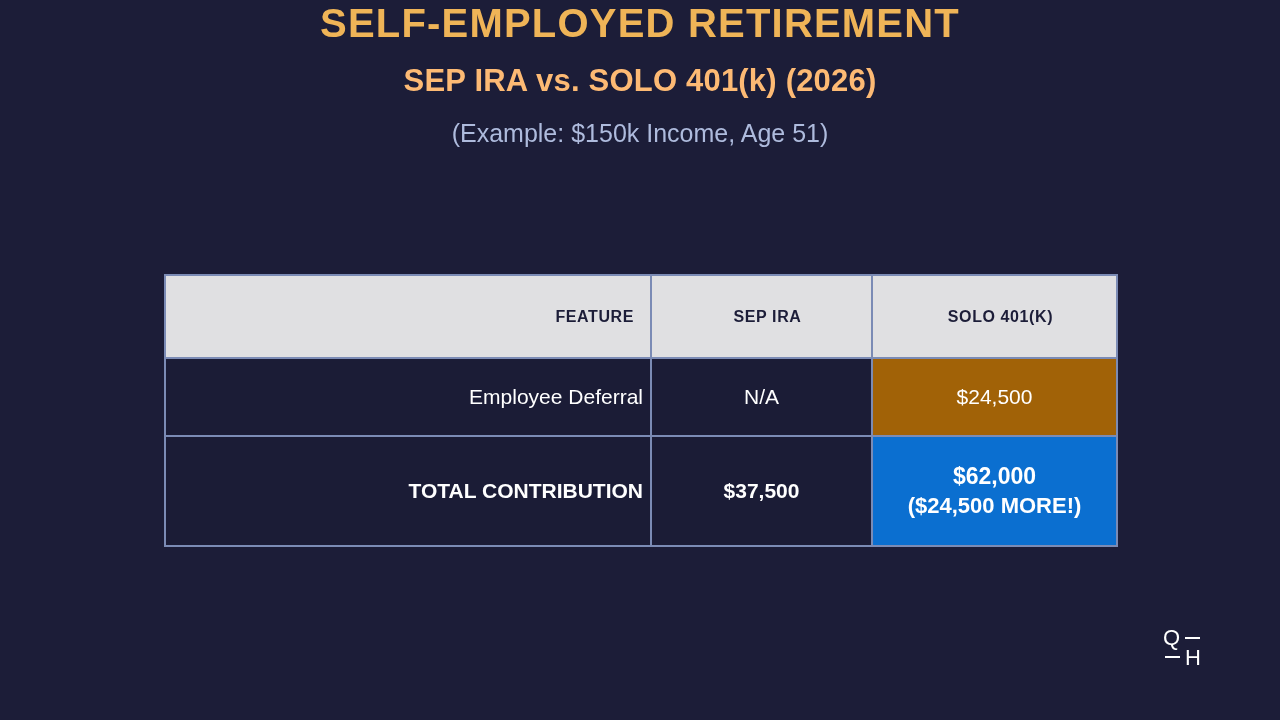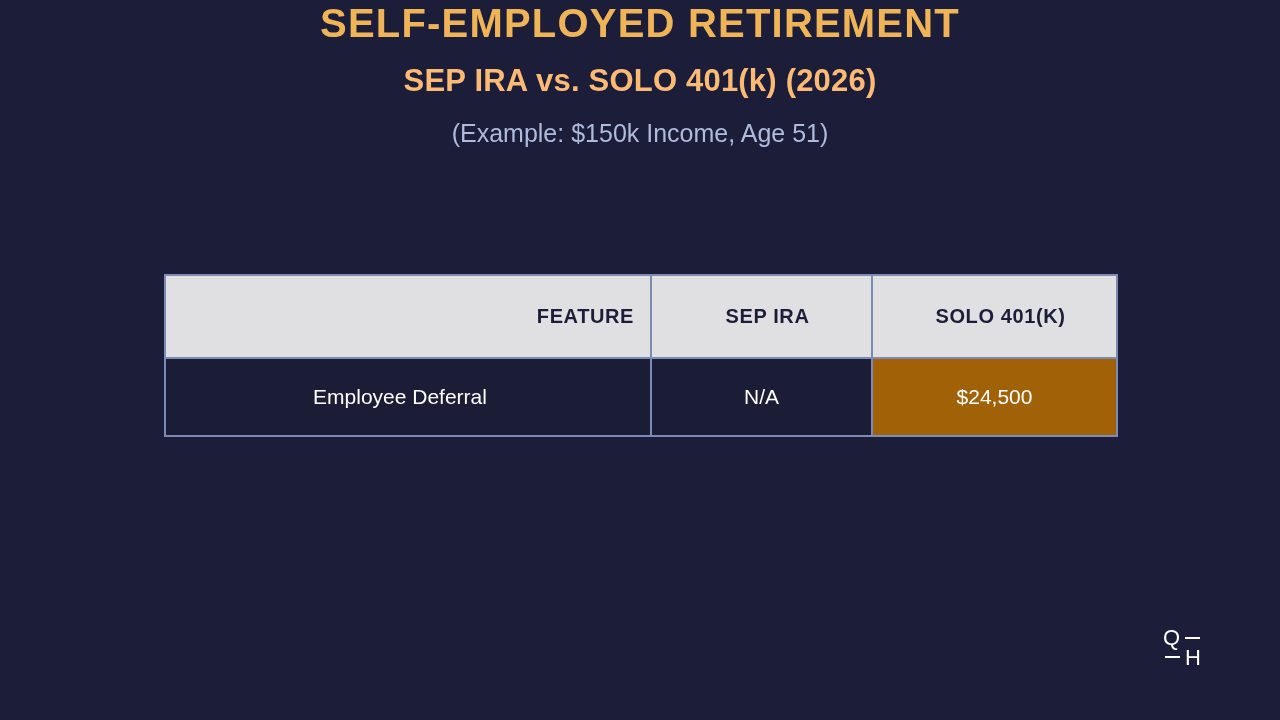--- a/index.html
+++ b/index.html
@@ -67,21 +67,21 @@
   }
 
   .col-feature { width: 486px; }
   .col-sep     { width: 221px; }
   .col-solo    { width: 245px; }
 
   
   thead th {
     background: #e0e0e2;
     color: #1c1d38;
-    font-size: 20px;
+    font-size: 16px;
     font-weight: bold;
     letter-spacing: 0.6px;
     height: 81px;
     text-transform: uppercase;
     vertical-align: middle;
   }
   th.h-feature {
     text-align: right;
     padding-right: 16px;
   }
@@ -89,22 +89,22 @@
 
   
   tbody td {
     background: #1b1c36;
     color: #ffffff;
     font-size: 21px;
     height: 76px;
     vertical-align: middle;
   }
   td.c-feature {
-    text-align: center;
-    padding-right: 16px;
+    text-align: right;
+    padding-right: 7px;
   }
   td.c-sep, td.c-solo { text-align: center; }
 
   td.highlight { background: #a16207; }
   tr.total-row td { height: 108px; font-weight: bold; }
   tr.total-row td.c-feature,
   tr.total-row td.c-sep { font-size: 21px; }
   tr.total-row td.highlight {
     background: #0b6fd0;
     line-height: 1.28;
@@ -147,20 +147,28 @@
       <th class="h-sep">SEP IRA</th>
       <th class="h-solo">SOLO 401(K)</th>
     </tr>
   </thead>
   <tbody>
     <tr>
       <td class="c-feature">Employee Deferral</td>
       <td class="c-sep">N/A</td>
       <td class="c-solo highlight">$24,500</td>
     </tr>
+    <tr class="total-row">
+      <td class="c-feature">TOTAL CONTRIBUTION</td>
+      <td class="c-sep">$37,500</td>
+      <td class="c-solo highlight">
+        <span>$62,000</span>
+        <span class="total-sub">($24,500 MORE!)</span>
+      </td>
+    </tr>
   </tbody>
 </table>
 
 <div class="brand-logo">
   <svg width="56" height="50" viewBox="0 0 56 50" xmlns="http://www.w3.org/2000/svg">
     <text x="0" y="19" font-family="Liberation Sans, sans-serif" font-size="22" fill="#ffffff">Q</text>
     <rect x="22" y="11" width="15" height="2" fill="#ffffff"></rect>
     <rect x="2" y="30" width="15" height="2" fill="#ffffff"></rect>
     <text x="22" y="39" font-family="Liberation Sans, sans-serif" font-size="22" fill="#ffffff">H</text>
   </svg>

